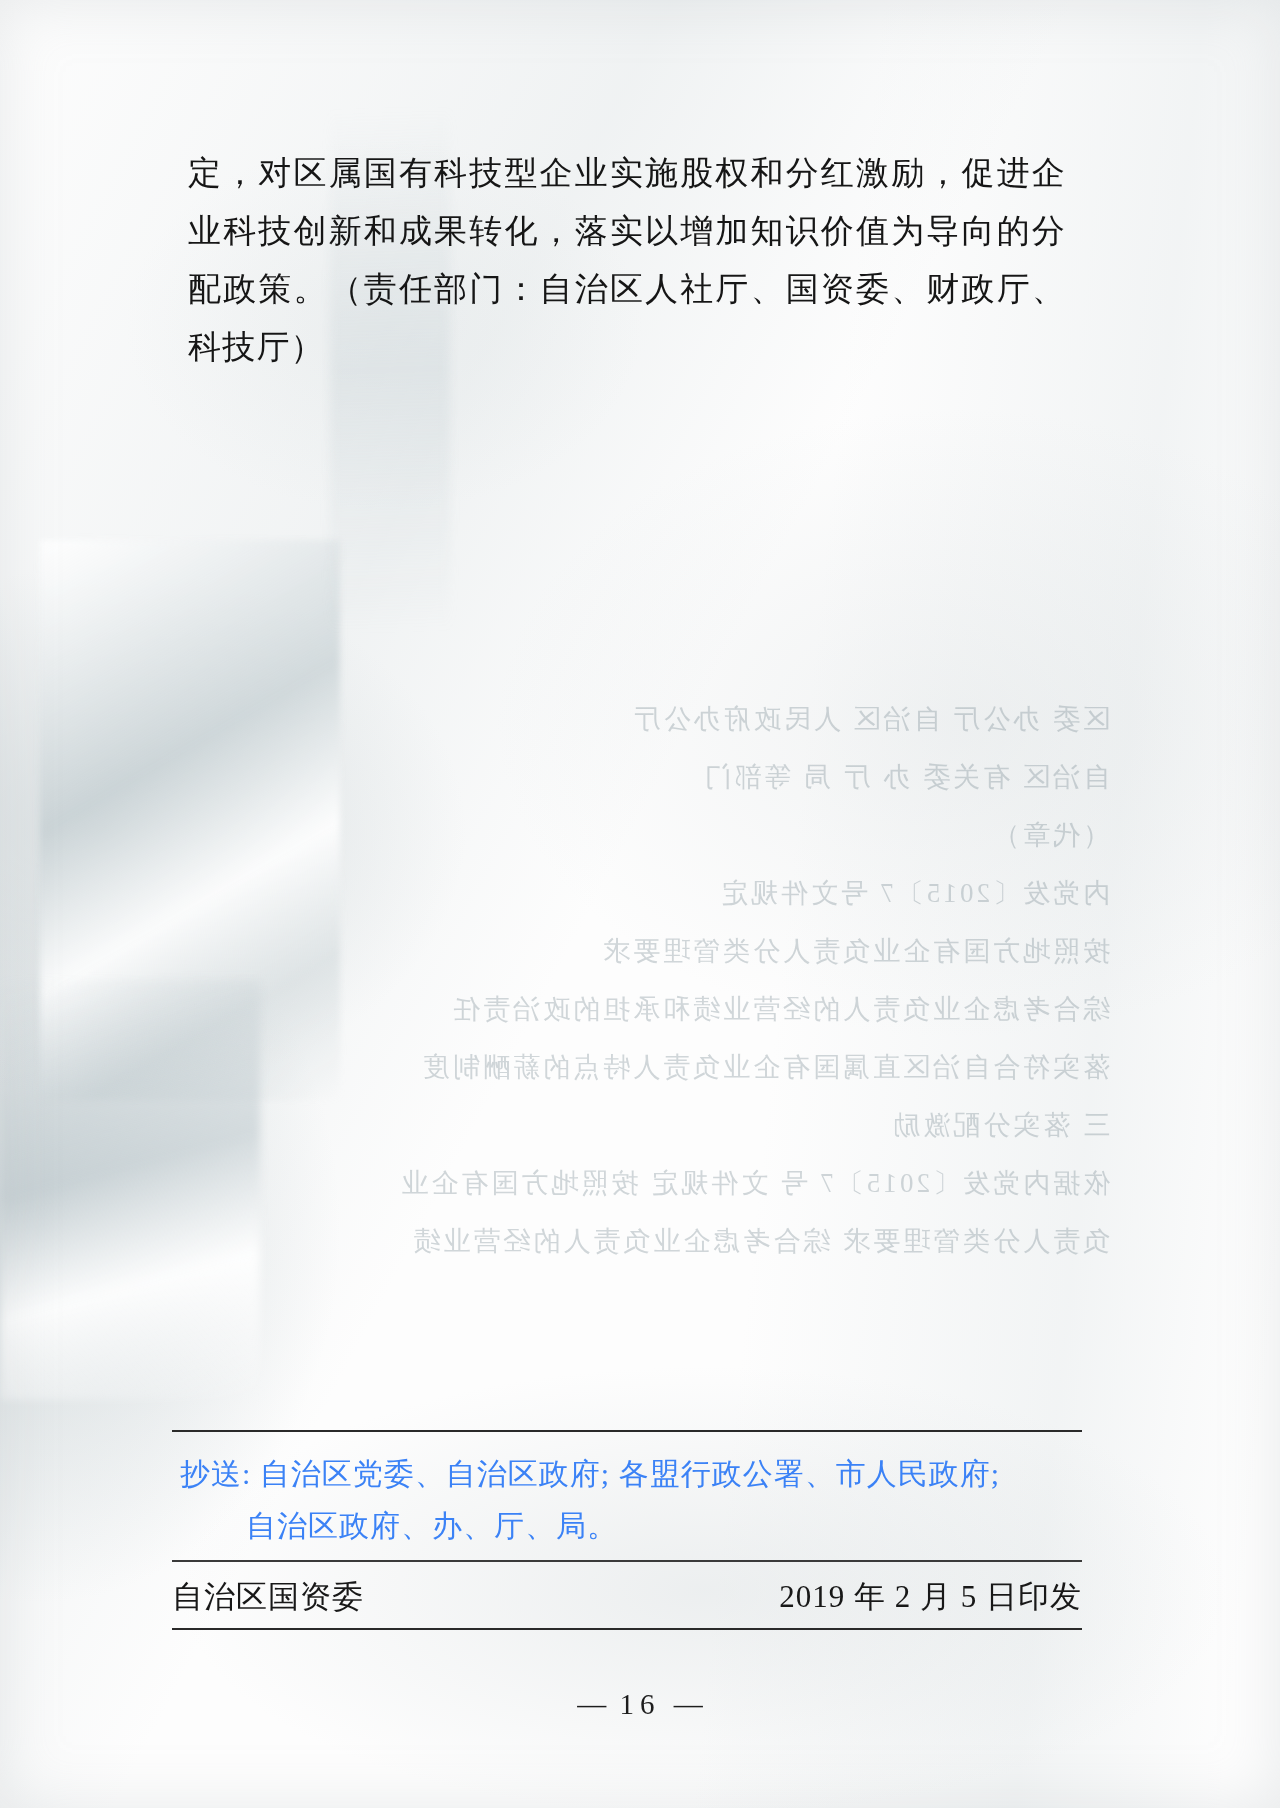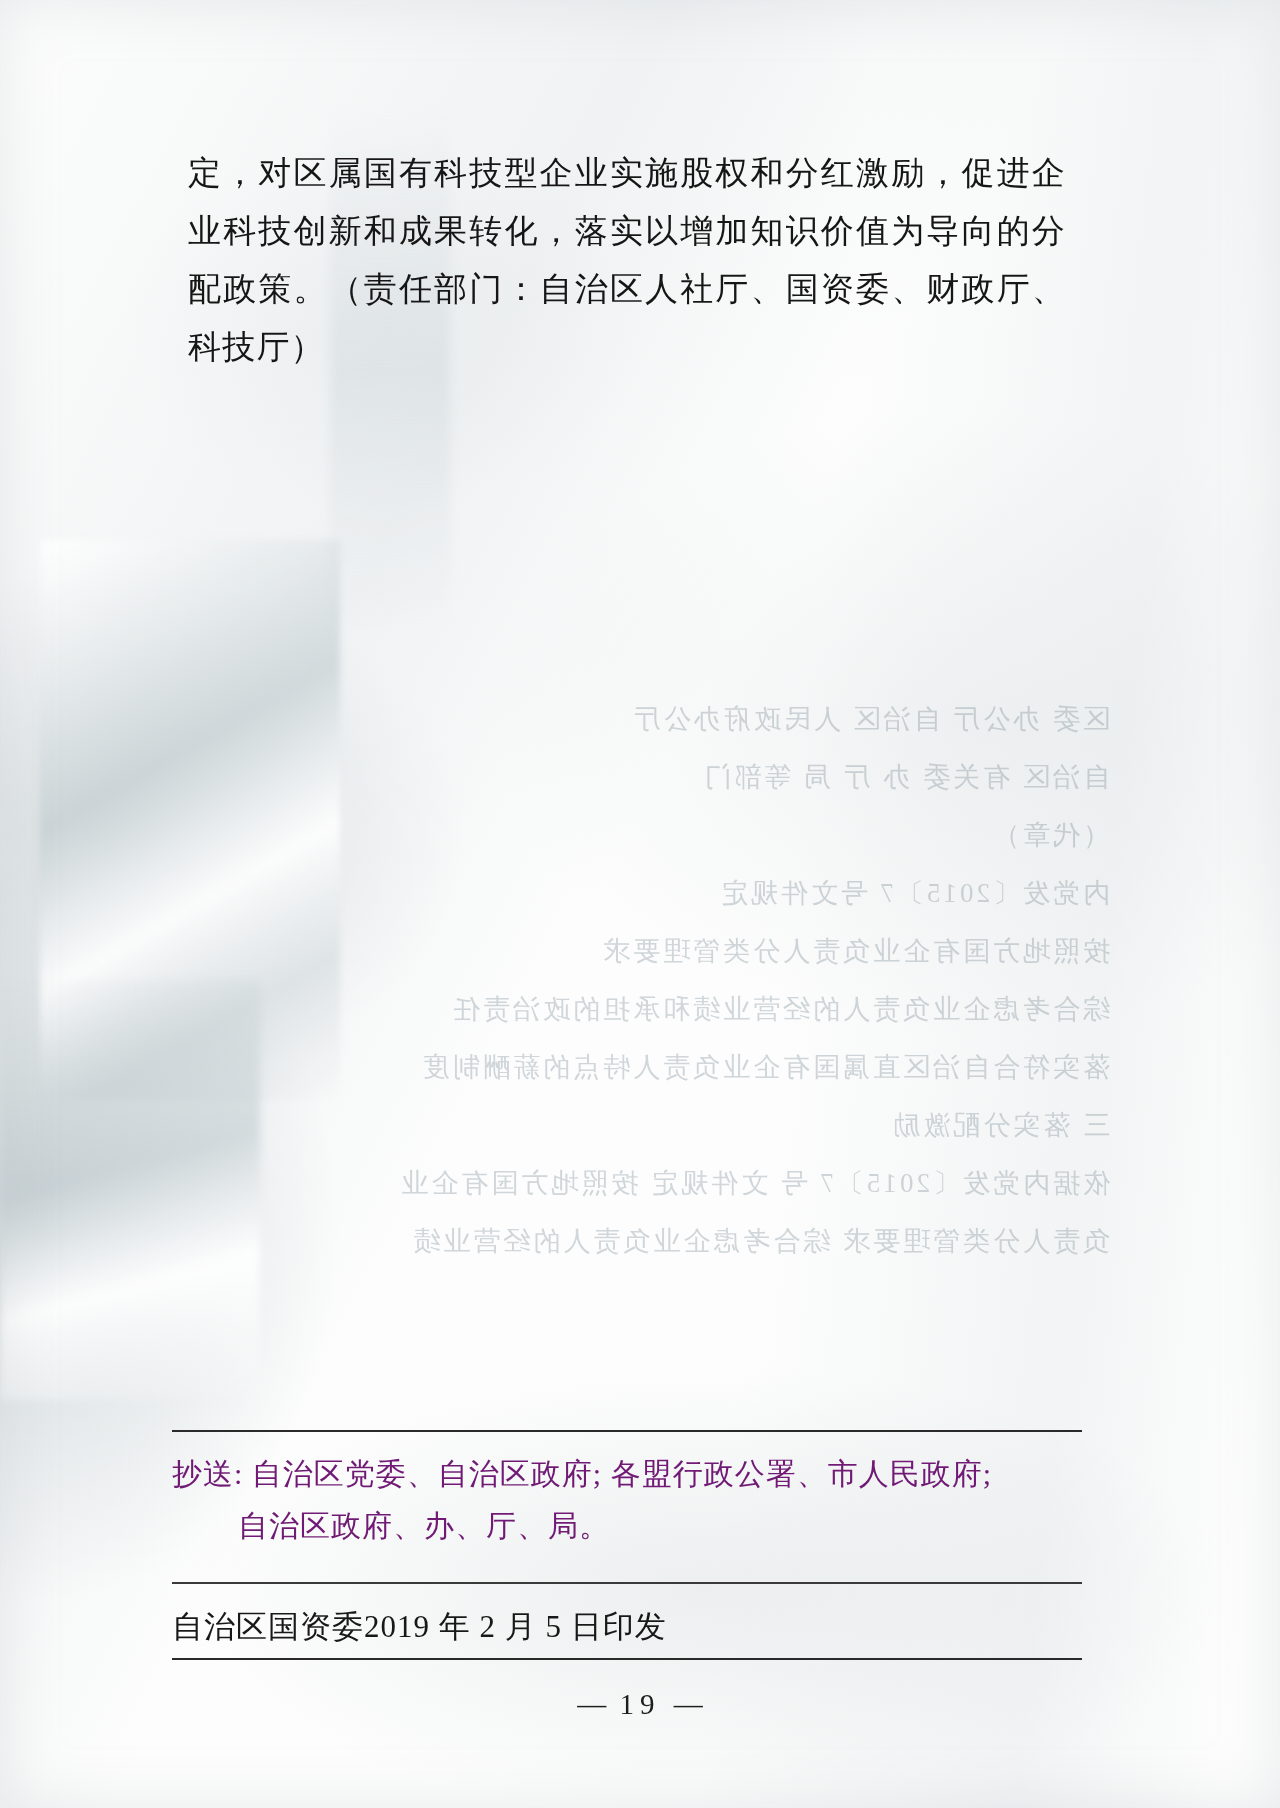--- a/index.html
+++ b/index.html
@@ -99,33 +99,34 @@
     width: 910px;
   }
   .rule {
     height: 0;
     border-top: 2.5px solid #2a2a2a;
   }
   .rule.thin {
     border-top: 2px solid #3a3a3a;
   }
   .cc-block {
-    padding: 16px 0 30px 0;
+    padding: 16px 0 8px 0;
     font-size: 30px;
     line-height: 52px;
     letter-spacing: 1px;
-    color: #701a75;
+    color: #3b82f6;
+    margin-left: 8px;
   }
   .cc-line1 { margin: 0; }
   .cc-line2 { margin: 0; text-indent: 66px; }
   .issuer-row {
     display: flex;
-    justify-content: flex-start;
+    justify-content: space-between;
     align-items: baseline;
-    padding: 22px 0 10px 0;
+    padding: 14px 0 10px 0;
     font-size: 31px;
     letter-spacing: 1px;
     color: #181818;
   }
   .page-number {
     position: absolute;
     left: 0;
     right: 0;
     top: 1688px;
     text-align: center;
@@ -177,19 +178,19 @@
     <div class="rule thin"></div>
     <div class="issuer-row">
       <span>自治区国资委</span>
       <span>2019 年 2 月 5 日印发</span>
     </div>
     <div class="rule"></div>
   </div>
 
   <div class="page-number">
     <span class="dash">—</span>
-    <span>19</span>
+    <span>16</span>
     <span class="dash">—</span>
   </div>
 
 </div>
 
 <div class="edge"></div>
 
 </body></html>

